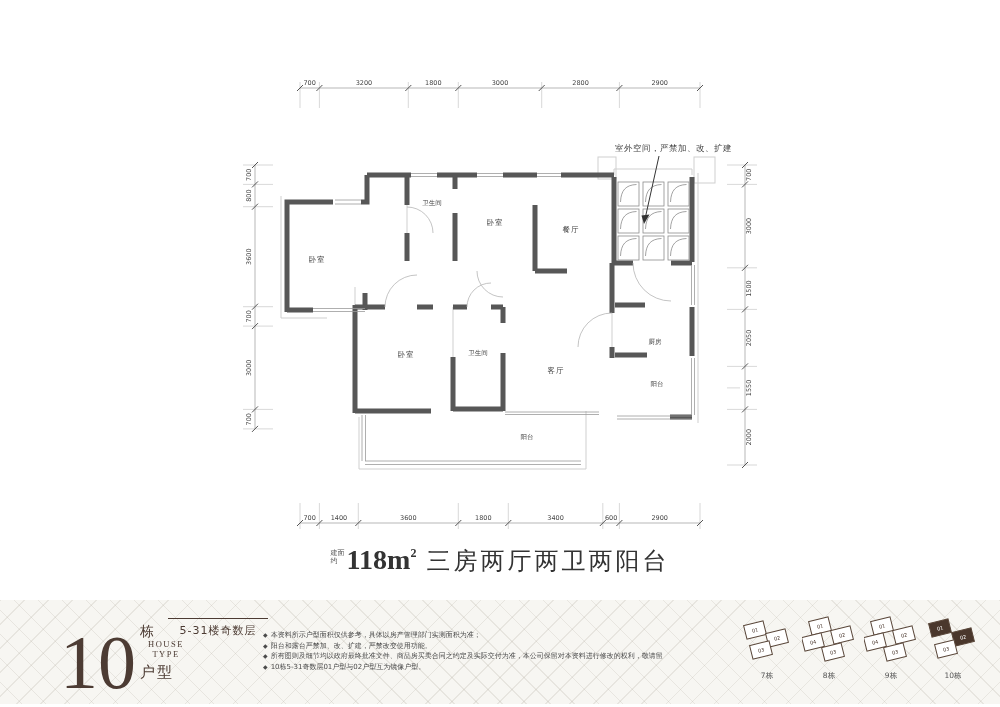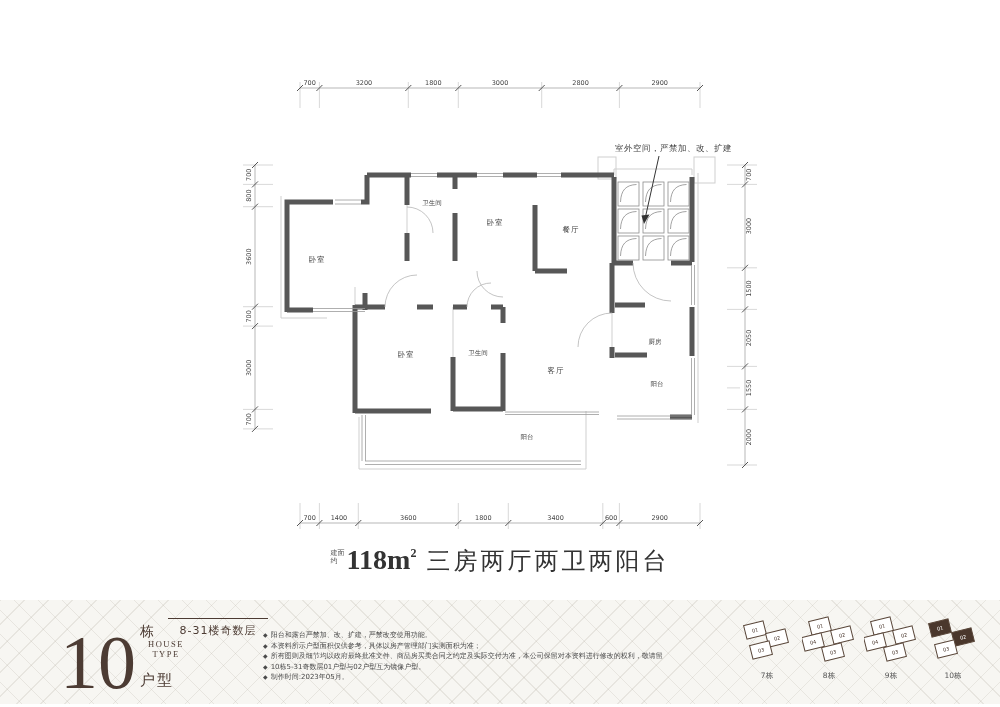--- a/index.html
+++ b/index.html
@@ -25,21 +25,21 @@
     background-image:
       repeating-linear-gradient(45deg, rgba(170,163,150,.20) 0 1px, transparent 1px 17px),
       repeating-linear-gradient(-45deg, rgba(170,163,150,.20) 0 1px, transparent 1px 17px);}
   .brand{position:absolute;left:60px;top:0;height:107px;color:#4c3b33;}
   .big10{position:absolute;left:0;top:24px;font-family:"Liberation Serif",serif;
          font-size:76px;line-height:76px;font-weight:400;color:#4c3b33;}
   .brand-mid{position:absolute;left:80px;top:24px;width:52px;color:#4c3b33;}
   .brand-mid .dong{display:block;font-size:14px;line-height:15px;}
   .brand-mid .ht-en{display:block;font-family:"Liberation Serif",serif;font-size:8.5px;
                     line-height:10px;letter-spacing:1.5px;text-align:center;}
-  .brand-mid .ht-cn{display:block;font-size:15px;line-height:18px;margin-top:12px;letter-spacing:2px;}
+  .brand-mid .ht-cn{display:block;font-size:15px;line-height:18px;margin-top:4px;letter-spacing:2px;}
   .brand-right{position:absolute;left:108px;top:16px;width:100px;text-align:center;color:#4c3b33;}
   .brand-right .units{font-family:"Liberation Serif",serif;font-size:42px;line-height:46px;font-weight:300;}
   .brand-right .rule{height:1px;background:#4c3b33;margin:2px 0 4px 0;}
   .brand-right .floors{font-size:11px;letter-spacing:1px;}
   .disclaimers{position:absolute;left:263px;top:30px;width:400px;margin:0;padding:0;list-style:none;}
   .disclaimers li{font-size:7px;line-height:9.6px;color:#4a4a4a;white-space:nowrap;overflow:hidden;}
   .disclaimers li::before{content:"◆";margin-right:3px;font-size:6px;color:#4a4a4a;}
   .buildings{position:absolute;left:740px;top:16px;display:flex;gap:8px;}
   .bsvg{width:54px;height:74px;}
   .bsvg .blk{fill:#ffffff;stroke:#594639;stroke-width:1;}
@@ -210,30 +210,29 @@
     <div class="brand">
       <span class="big10">10</span>
       <div class="brand-mid">
         <span class="dong">栋</span>
         <span class="ht-en">HOUSE</span>
         <span class="ht-en">TYPE</span>
         <span class="ht-cn">户型</span>
       </div>
       <div class="brand-right">
         <div class="rule"></div>
-        <div class="floors">8-31楼奇数层</div>
+        <div class="floors">5-31楼奇数层</div>
       </div>
     </div>
 
     <ul class="disclaimers">
+      <li>本资料所示户型面积仅供参考，具体以房产管理部门实测面积为准；</li>
       <li>阳台和露台严禁加、改、扩建，严禁改变使用功能。</li>
-      <li>本资料所示户型面积仅供参考，具体以房产管理部门实测面积为准；</li>
       <li>所有图则及细节均以政府最终批准文件、商品房买卖合同之约定及实际交付为准，本公司保留对本资料进行修改的权利，敬请留意最新资料。</li>
       <li>10栋5-31奇数层01户型与02户型互为镜像户型。</li>
-      <li>制作时间:2023年05月。</li>
     </ul>
 
     <div class="buildings">
 
       <svg class="bsvg" viewBox="0 0 54 74">
         <g transform="translate(15,14) rotate(-14)">
             <rect class="blk" x="-10" y="-7" width="20" height="14"></rect>
             <text class="blbl" text-anchor="middle" x="0" y="2">01</text>
           </g>
         <g transform="translate(37,22) rotate(-14)">

